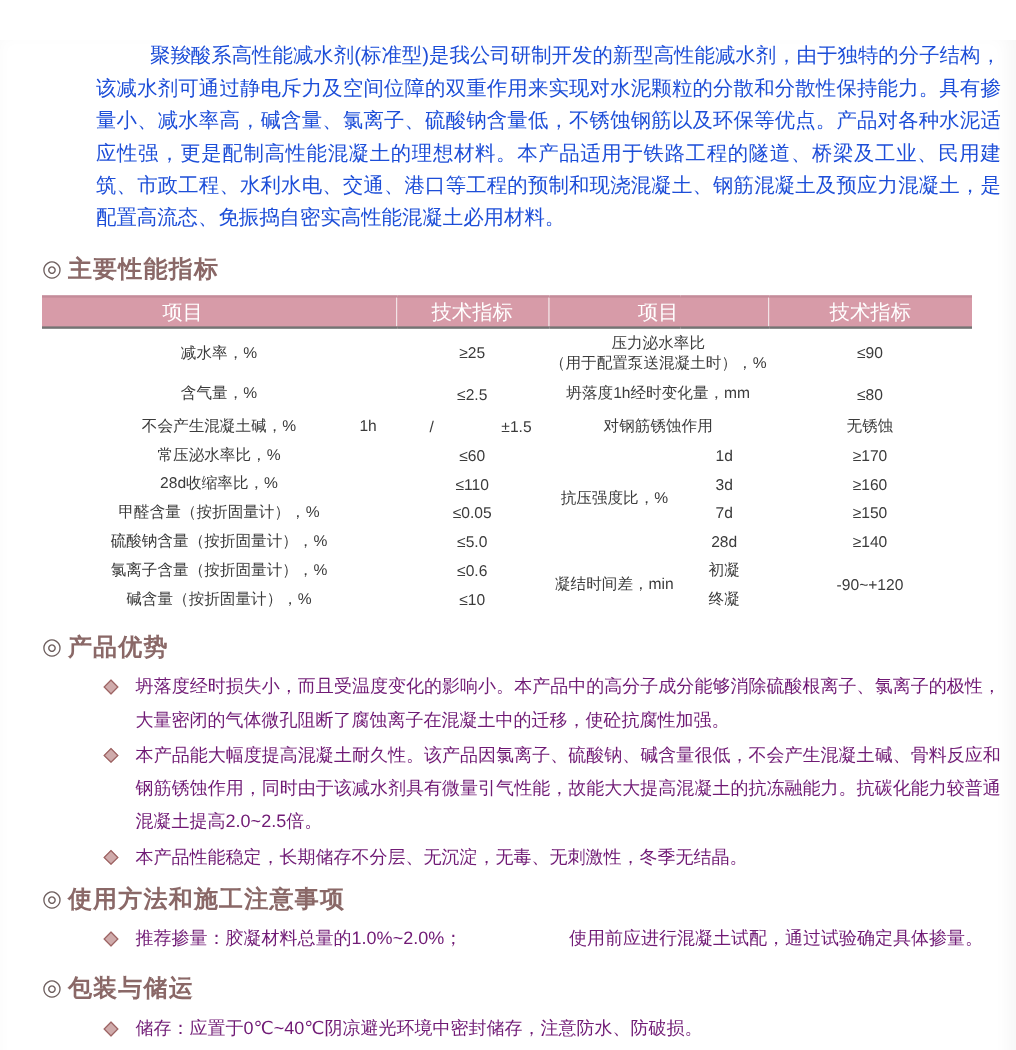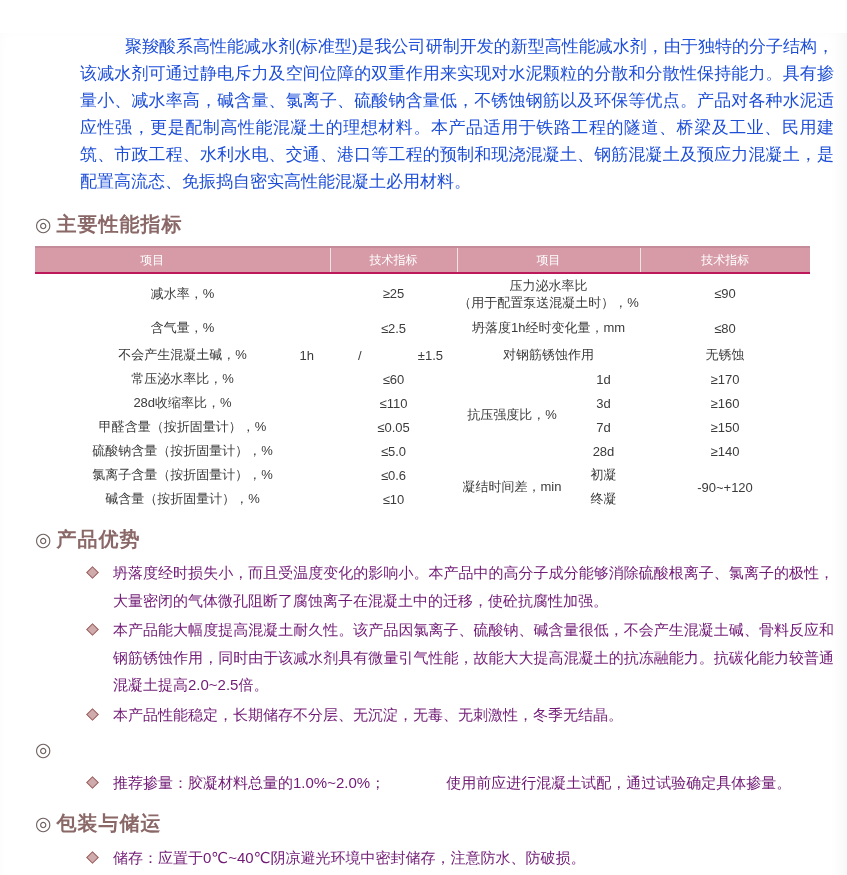--- a/index.html
+++ b/index.html
@@ -53,24 +53,24 @@
     border-collapse: collapse;
     table-layout: fixed;
     text-align: center;
     font-size: 13px;
     color: #3b3b3b;
   }
   table.perf thead th {
     background: #d79ba8;
     color: #ffffff;
     font-weight: normal;
-    font-size: 12px;
+    font-size: 17px;
     height: 26px;
     border-top: 2px solid #c48b99;
-    border-bottom: 2px solid #be185d;
+    border-bottom: 2px solid #737373;
   }
   table.perf thead th.divider { border-right: 1px solid #f2e4e7; }
   table.perf td { height: 24px; padding: 0; }
   tr.r1 td { height: 40px; }
   tr.r2 td { height: 30px; }
   td.c1 { padding-right: 60px; margin-top: 28px; }   
   th.c1 { padding-right: 60px; }
   td.two-line div { line-height: 17px; }
   td.rel { position: relative; }
   td.rel .time { position: absolute; right: 16px; top: 50%; transform: translateY(-50%); }
@@ -92,21 +92,21 @@
   }
   .bullet::before {
     content: "";
     position: absolute;
     left: 88px; top: 9px;
     width: 7px; height: 7px;
     background: #cfabab;
     border: 1.5px solid #9c6262;
     transform: rotate(45deg);
   }
-  .usage-line .note { margin-left: 61px; }
+  .usage-line .note { margin-left: 89px; }
 </style>
 </head>
 <body>
 
 <div class="page">
 
   <p class="intro">聚羧酸系高性能减水剂(标准型)是我公司研制开发的新型高性能减水剂，由于独特的分子结构，该减水剂可通过静电斥力及空间位障的双重作用来实现对水泥颗粒的分散和分散性保持能力。具有掺量小、减水率高，碱含量、氯离子、硫酸钠含量低，不锈蚀钢筋以及环保等优点。产品对各种水泥适应性强，更是配制高性能混凝土的理想材料。本产品适用于铁路工程的隧道、桥梁及工业、民用建筑、市政工程、水利水电、交通、港口等工程的预制和现浇混凝土、钢筋混凝土及预应力混凝土，是配置高流态、免振捣自密实高性能混凝土必用材料。</p>
 
   <div class="section-heading mt-perf">
     <span class="marker">◎</span>
@@ -205,20 +205,21 @@
   </div>
 
   <div class="bullets">
     <div class="bullet">坍落度经时损失小，而且受温度变化的影响小。本产品中的高分子成分能够消除硫酸根离子、氯离子的极性，大量密闭的气体微孔阻断了腐蚀离子在混凝土中的迁移，使砼抗腐性加强。</div>
     <div class="bullet">本产品能大幅度提高混凝土耐久性。该产品因氯离子、硫酸钠、碱含量很低，不会产生混凝土碱、骨料反应和钢筋锈蚀作用，同时由于该减水剂具有微量引气性能，故能大大提高混凝土的抗冻融能力。抗碳化能力较普通混凝土提高2.0~2.5倍。</div>
     <div class="bullet">本产品性能稳定，长期储存不分层、无沉淀，无毒、无刺激性，冬季无结晶。</div>
   </div>
 
   <div class="section-heading mt-use">
     <span class="marker">◎</span>
+    <span>使用方法和施工注意事项</span>
   </div>
 
   <div class="bullets">
     <div class="bullet usage-line">
       <span>推荐掺量：胶凝材料总量的1.0%~2.0%；</span><span class="note">使用前应进行混凝土试配，通过试验确定具体掺量。</span>
     </div>
   </div>
 
   <div class="section-heading mt-pack">
     <span class="marker">◎</span>

